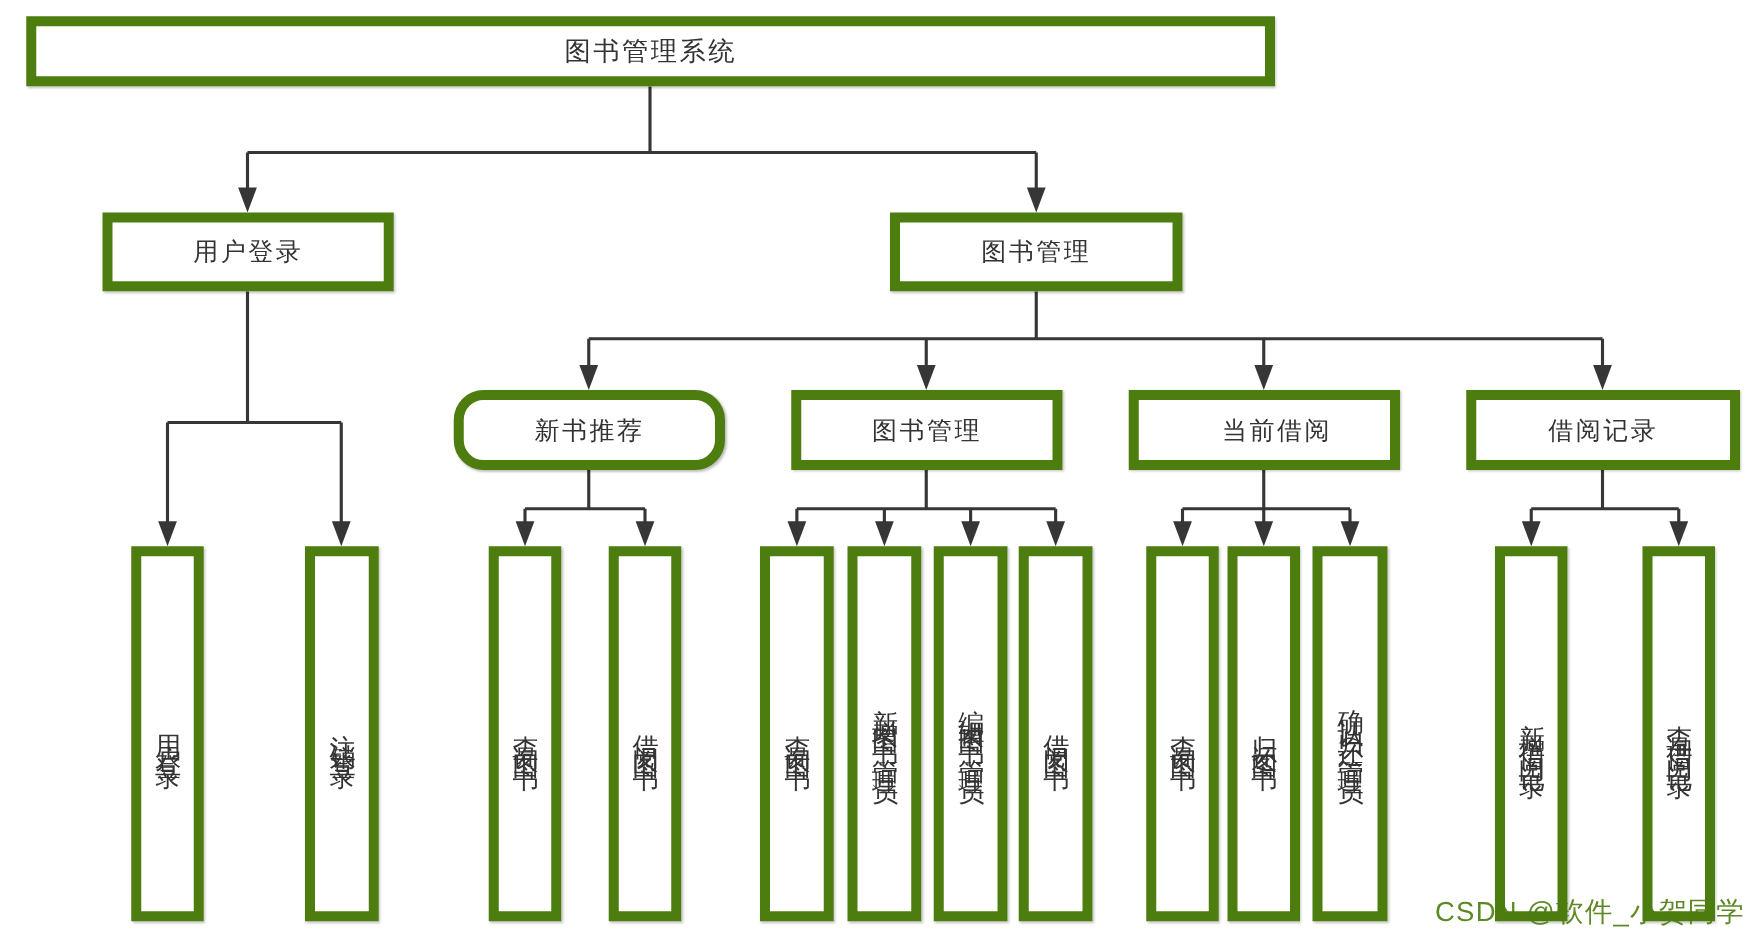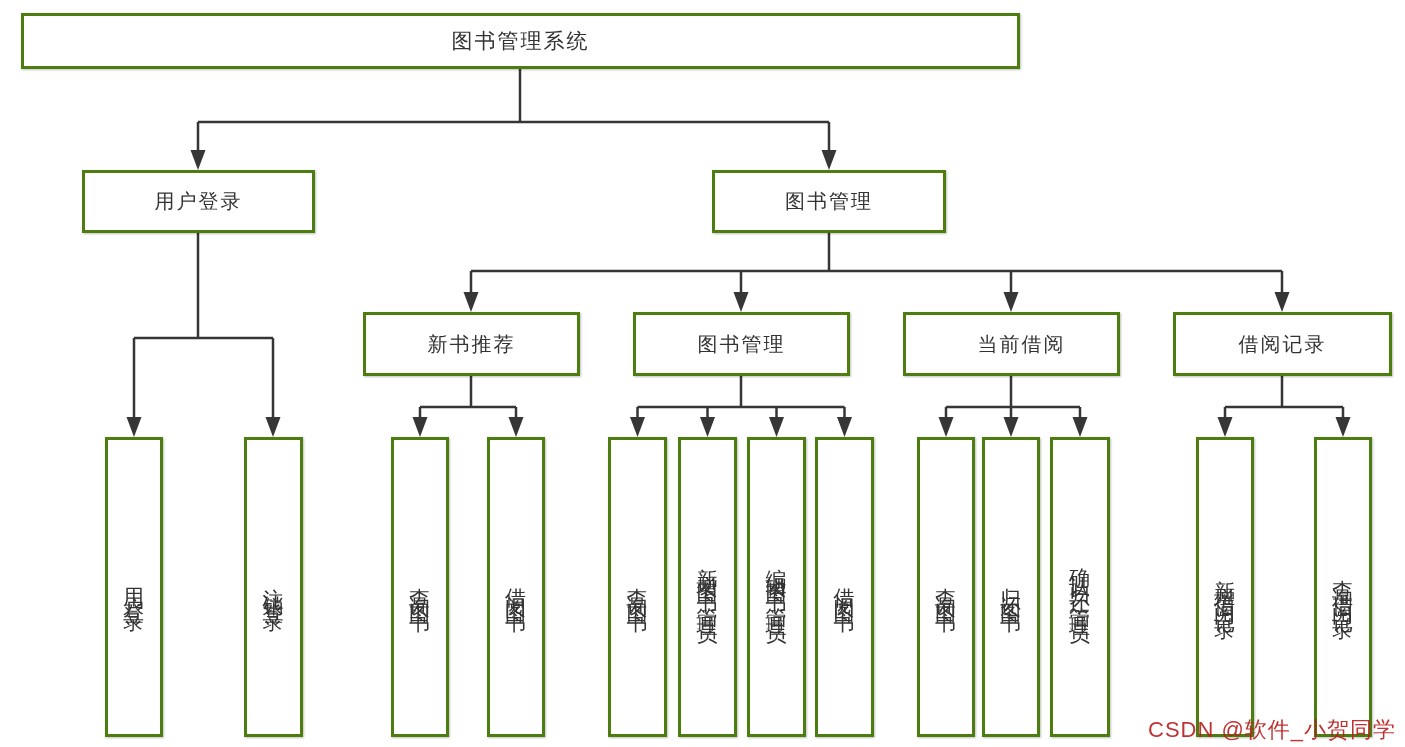--- a/index.html
+++ b/index.html
@@ -4,35 +4,35 @@
 <style>
   html,body { margin:0; padding:0; }
   body {
     width:1405px; height:747px; position:relative; overflow:hidden;
     background:#ffffff;
     font-family:"Liberation Sans", sans-serif;
   }
   #connectors { position:absolute; left:0; top:0; z-index:1; }
   .node {
     position:absolute; background:#ffffff; box-sizing:border-box;
-    border:3px solid #4d7c0f;
+    border:8px solid #4d7c0f;
     box-shadow:1px 1px 2px rgba(0,0,0,0.25);
     display:flex; align-items:center; justify-content:center;
     color:#333333; z-index:2;
   }
   .hlabel { font-size:20px; letter-spacing:2px; white-space:nowrap; }
   .root-label { font-size:21px; }
   .vlabel {
     writing-mode:vertical-rl; text-orientation:mixed;
     font-size:21px; letter-spacing:8px; line-height:1.1; white-space:nowrap;
   }
   .leaf { width:58px; top:437px; height:300px; }
   #watermark {
     position:absolute; left:1148px; top:715px; z-index:5;
-    font-size:22px; color:#b91c1c; opacity:0.9;
+    font-size:22px; color:#4d7c0f; opacity:0.9;
     letter-spacing:1px; white-space:nowrap;
   }
 </style>
 </head>
 <body>
 
 <svg id="connectors" width="1405" height="747" viewBox="0 0 1405 747">
   <path fill="none" stroke="#363636" stroke-width="2.5" d="
     M520 69 V122 M198 122 H829 M198 122 V154 M829 122 V154
     M829 233 V271 M471 271 H1282
@@ -71,21 +71,21 @@
   <span class="hlabel root-label">图书管理系统</span>
 </div>
 
 <div class="node" style="left:82px; top:170px; width:233px; height:63px;">
   <span class="hlabel">用户登录</span>
 </div>
 <div class="node" style="left:712px; top:170px; width:234px; height:63px;align-items:center;">
   <span class="hlabel">图书管理</span>
 </div>
 
-<div class="node" style="left:363px; top:312px; width:217px; height:64px;">
+<div class="node" style="left:363px; top:312px; width:217px; height:64px;border-radius:24px;">
   <span class="hlabel">新书推荐</span>
 </div>
 <div class="node" style="left:633px; top:312px; width:217px; height:64px;">
   <span class="hlabel">图书管理</span>
 </div>
 <div class="node" style="left:903px; top:312px; width:217px; height:64px;padding-left:20px;">
   <span class="hlabel">当前借阅</span>
 </div>
 <div class="node" style="left:1173px; top:312px; width:219px; height:64px;">
   <span class="hlabel">借阅记录</span>

